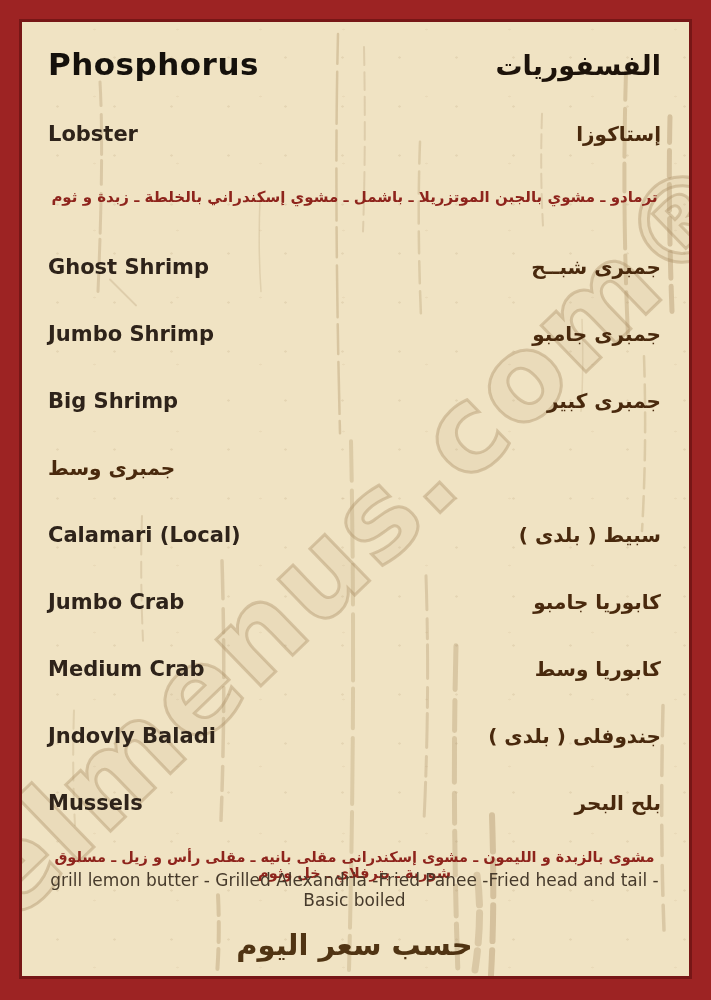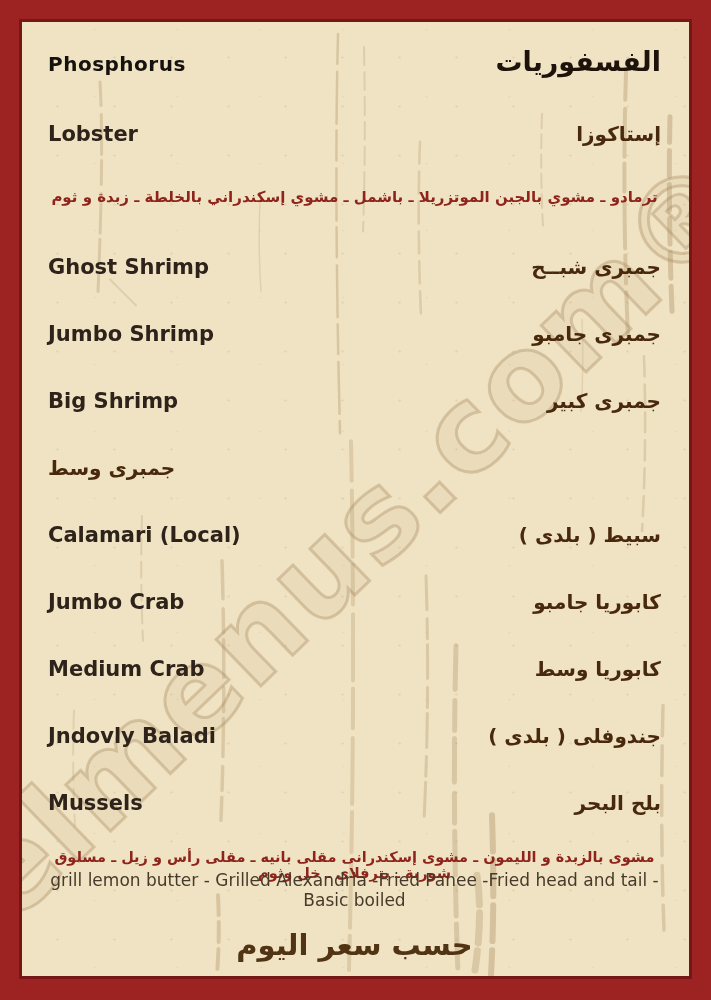--- a/index.html
+++ b/index.html
@@ -44,21 +44,21 @@
   }
   .content { position: relative; z-index: 3; }
   .header-row {
     display: flex;
     justify-content: space-between;
     align-items: baseline;
     height: 36px;
   }
   .title-en {
     margin: 0;
-    font-size: 20px;
+    font-size: 31px;
     font-weight: bold;
     color: #15110c;
     letter-spacing: 0.5px;
   }
   .title-ar {
     margin: 0;
     font-size: 27px;
     font-weight: bold;
     color: #1d130a;
   }

